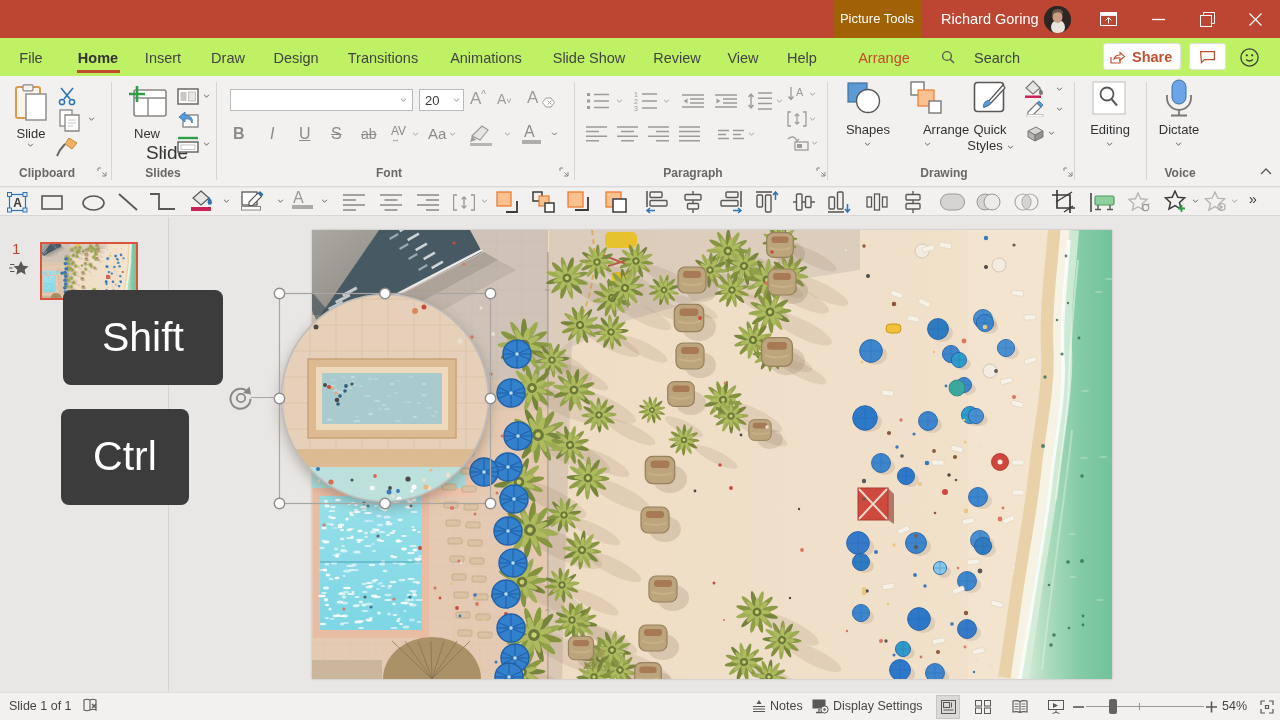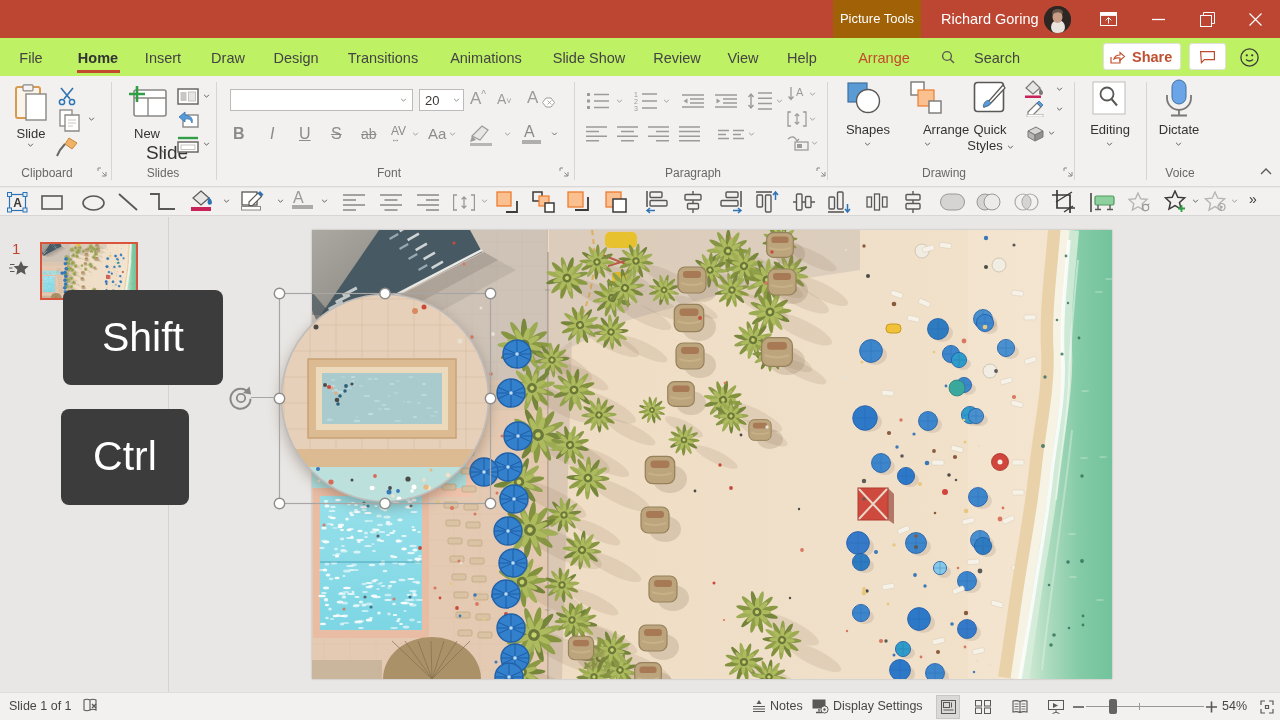--- a/index.html
+++ b/index.html
@@ -11,21 +11,21 @@
   #ptools { position:absolute; top:0; height:38px; background:#a16207; color:#fff; font-size:13px; text-align:center; line-height:38px; }
   #apptitle { position:absolute; left:300px; top:0; width:233px; height:38px; color:#fff; font-size:14.5px; text-align:center; line-height:38px; }
   #username { position:absolute; left:941px; top:0; height:20px; color:#fff; font-size:14.5px; line-height:39px; }
   #avatar { position:absolute; left:1044px; top:6px; width:27px; height:27px; border-radius:50%; background:#4a3a30; overflow:hidden; }
   
   #menubar { position:absolute; left:0; top:38px; width:1280px; height:38px; background:#bef264; font-size:14.5px; color:#444; }
   .mitem { position:absolute; top:0; height:38px; line-height:40px; transform:translateX(-50%); white-space:nowrap; }
   
   #ribbon { position:absolute; left:0; top:76px; width:1280px; height:111px; background:#F2F1F0; border-bottom:1px solid #DBD9D7; }
   .gsep { position:absolute; top:6px; height:98px; width:1px; background:#D8D6D4; }
-  .glabel { position:absolute; top:90px; font-size:12px; color:#6a6866; transform:translateX(-50%); white-space:nowrap; }
+  .glabel { position:absolute; top:90px; font-size:12px; color:#6a6866; transform:translateX(-50%); white-space:nowrap;font-weight:bold; }
   .launch { position:absolute; top:91px; width:10px; height:10px; }
   .btnlabel { position:absolute; font-size:12.5px; color:#333; transform:translateX(-50%); white-space:nowrap; }
   .chev { position:absolute; width:7px; height:4px; }
   
   #toolbar2 { position:absolute; left:0; top:188px; width:1280px; height:28px; background:#F2F1F0; border-bottom:1px solid #D8D6D4; }
   
   #main { position:absolute; left:0; top:217px; width:1280px; height:475px; background:#E9E7E5; }
   #vdiv { position:absolute; left:168px; top:217px; width:1px; height:475px; background:#D5D3D1; }
   
   #slide { position:absolute; left:312px; top:230px; width:800px; height:449px; background:#fff; box-shadow:0 0 2px rgba(0,0,0,0.25); }

